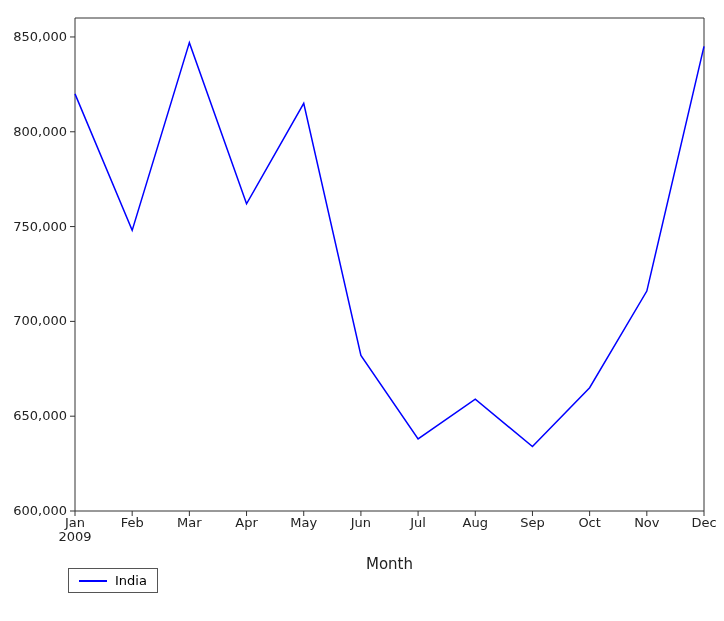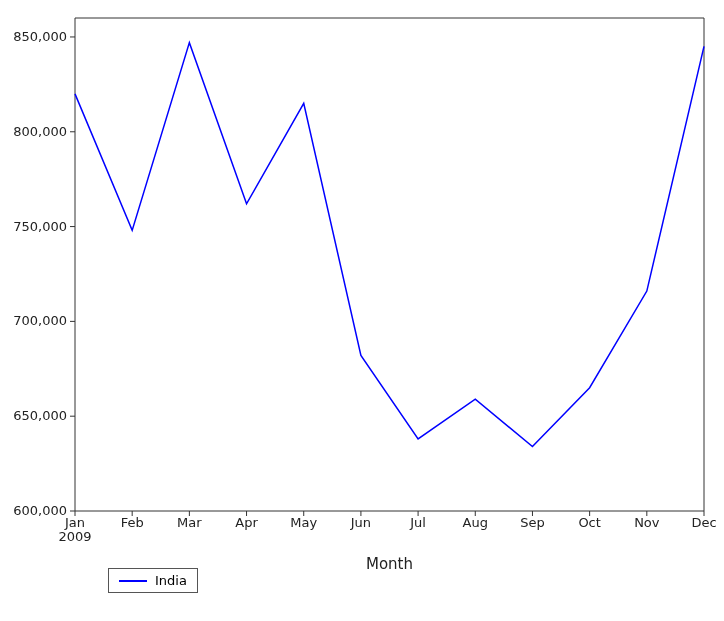--- a/index.html
+++ b/index.html
@@ -25,21 +25,20 @@
     .legend-box {
       position: absolute;
       bottom: 28px;
       left: 68px;
       border: 1px solid #555;
       background: white;
       padding: 4px 10px;
       display: flex;
       align-items: center;
       gap: 8px;
-      margin-left: 40px;
     }
     .legend-line {
       width: 28px;
       height: 2px;
       background: blue;
       display: inline-block;
     }
     .legend-label {
       font-size: 13px;
       color: black;

